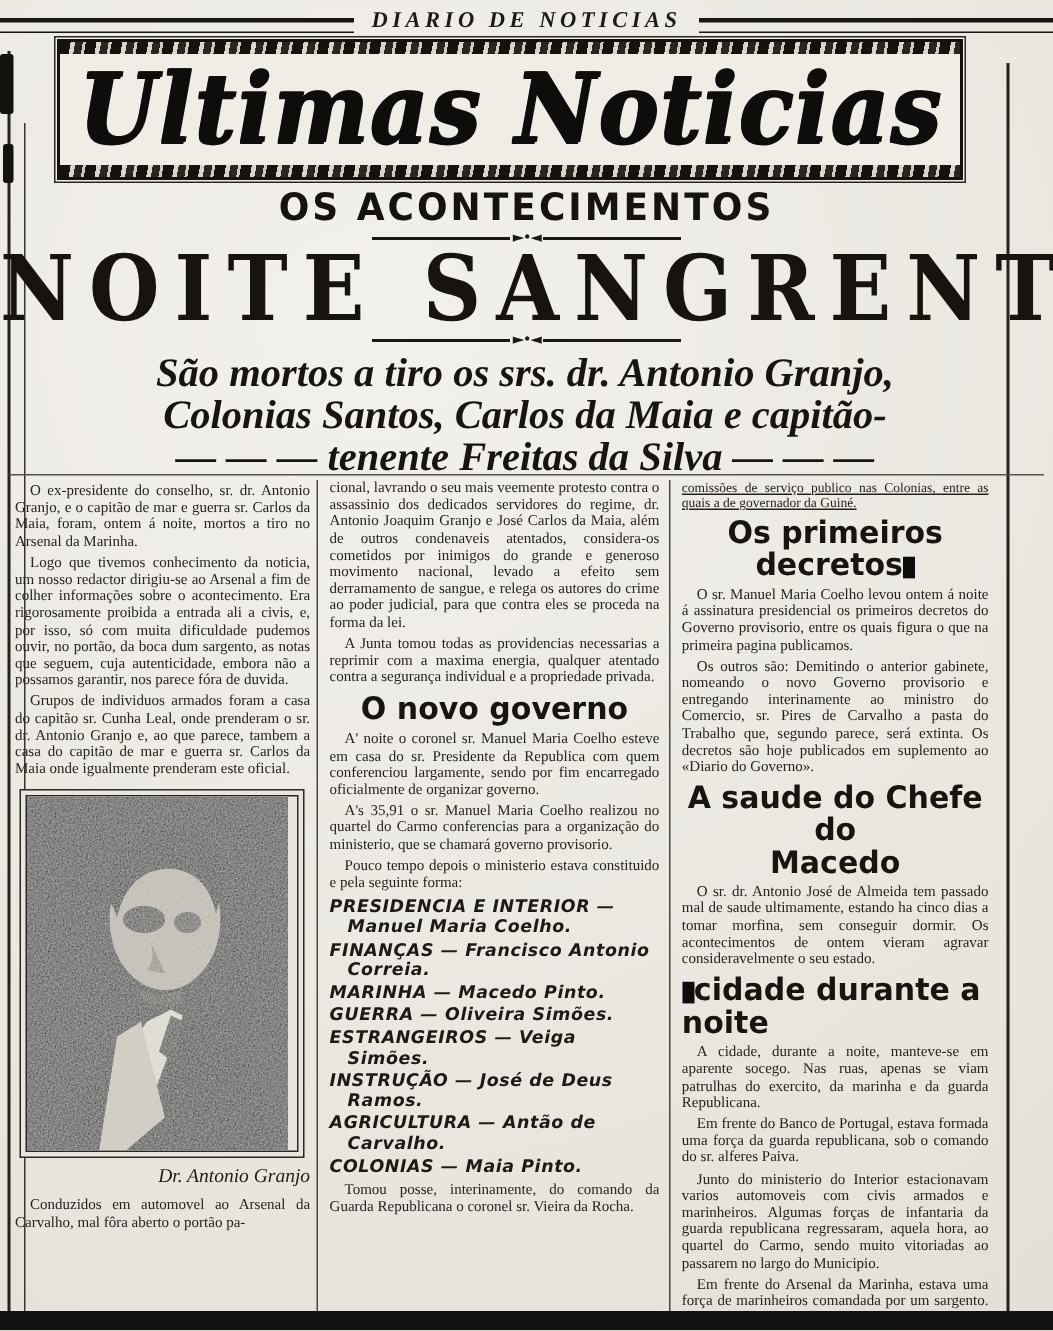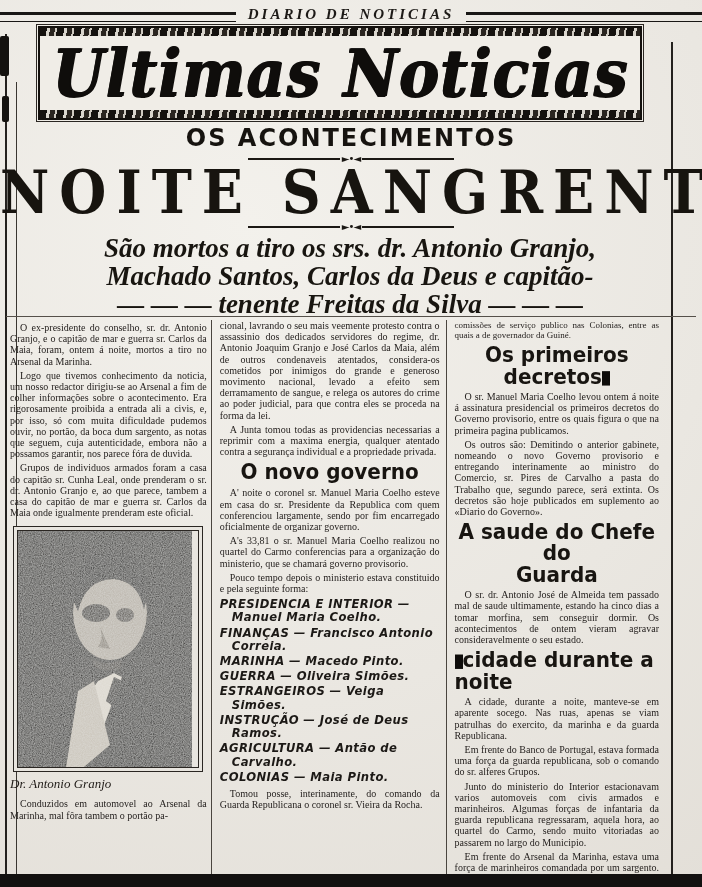--- a/index.html
+++ b/index.html
@@ -86,21 +86,21 @@
   .ministry{
     font-family:"DejaVu Sans",sans-serif;font-weight:bold;font-size:11.6px;line-height:13.2px;
     letter-spacing:0.4px;margin:0 0 2px 0;color:#1c1916;padding-left:12px;text-indent:-12px;font-style:italic;
   }
   
   .photo-frame{
     margin:8px auto 2px auto;width:182px;border:1px solid #2a2622;padding:3px;background:#e8e5df;
   }
   .photo-inner{border:1px solid #2a2622;line-height:0;}
   .photo-caption{
-    text-align:left;font-style:italic;font-size:13px;margin:4px 0 6px 0;color:#201c18;
+    text-align:right;font-style:italic;font-size:13px;margin:4px 0 6px 0;color:#201c18;
   }
   
   .bottom-bar{position:absolute;left:0;top:874px;width:702px;height:13px;background:#131110;}
 </style>
 </head>
 <body>
 
 <div class="page">
 
   <div class="topbar">
@@ -129,21 +129,21 @@
   </div>
   <div class="headline">NOITE SANGRENTA</div>
   <div class="divider div2">
     <div class="dline"></div>
     <span class="dglyph">►•◄</span>
     <div class="dline"></div>
   </div>
 
   <div class="subhead">
     <div>São mortos a tiro os srs. dr. Antonio Granjo,</div>
-    <div>Machado Santos, Carlos da Deus e capitão-</div>
+    <div>Colonias Santos, Carlos da Maia e capitão-</div>
     <div>— — — tenente Freitas da Silva — — —</div>
   </div>
   <div class="subrule"></div>
 
   <div class="cols">
 
     <div class="col col1">
       <p>O ex-presidente do conselho, sr. dr. Antonio Granjo, e o capitão de mar e guerra sr. Carlos da Maia, foram, ontem á noite, mortos a tiro no Arsenal da Marinha.</p>
       <p>Logo que tivemos conhecimento da noticia, um nosso redactor dirigiu-se ao Arsenal a fim de colher informações sobre o acontecimento. Era rigorosamente proibida a entrada ali a civis, e, por isso, só com muita dificuldade pudemos ouvir, no portão, da boca dum sargento, as notas que seguem, cuja autenticidade, embora não a possamos garantir, nos parece fóra de duvida.</p>
       <p>Grupos de individuos armados foram a casa do capitão sr. Cunha Leal, onde prenderam o sr. dr. Antonio Granjo e, ao que parece, tambem a casa do capitão de mar e guerra sr. Carlos da Maia onde igualmente prenderam este oficial.</p>
@@ -168,63 +168,63 @@
               <path d="M74 128 Q88 136 104 128 L102 138 Q88 142 76 136 Z" fill="#4a453f"></path>
               <path d="M30 236 Q40 170 78 150 L96 142 L118 152 Q158 176 166 236 Z" fill="#191714"></path>
               <path d="M80 150 L96 142 L104 146 L84 200 L70 164 Z" fill="#ded9cf"></path>
               <path d="M96 146 L104 150 L96 176 L88 170 Z" fill="#2a2723"></path>
               <path d="M60 160 L76 150 L92 214 L66 236 L48 236 Z" fill="#c9c3b8"></path>
             </g>
           </svg>
         </div>
       </div>
       <div class="photo-caption">Dr. Antonio Granjo</div>
-      <p>Conduzidos em automovel ao Arsenal da Marinha, mal fôra tambem o portão pa-</p>
+      <p>Conduzidos em automovel ao Arsenal da Carvalho, mal fôra aberto o portão pa-</p>
     </div>
 
     <div class="col col2">
       <p class="noindent">cional, lavrando o seu mais veemente protesto contra o assassinio dos dedicados servidores do regime, dr. Antonio Joaquim Granjo e José Carlos da Maia, além de outros condenaveis atentados, considera-os cometidos por inimigos do grande e generoso movimento nacional, levado a efeito sem derramamento de sangue, e relega os autores do crime ao poder judicial, para que contra eles se proceda na forma da lei.</p>
       <p>A Junta tomou todas as providencias necessarias a reprimir com a maxima energia, qualquer atentado contra a segurança individual e a propriedade privada.</p>
 
       <div class="subsect">O novo governo</div>
       <p>A' noite o coronel sr. Manuel Maria Coelho esteve em casa do sr. Presidente da Republica com quem conferenciou largamente, sendo por fim encarregado oficialmente de organizar governo.</p>
-      <p>A's 33,81 o sr. Manuel Maria Coelho realizou no quartel do Carmo conferencias para a organização do ministerio, que se chamará governo provisorio.</p>
+      <p>A's 35,91 o sr. Manuel Maria Coelho realizou no quartel do Carmo conferencias para a organização do ministerio, que se chamará governo provisorio.</p>
       <p>Pouco tempo depois o ministerio estava constituido e pela seguinte forma:</p>
 
       <div class="ministries">
         <div class="ministry">PRESIDENCIA E INTERIOR — Manuel Maria Coelho.</div>
         <div class="ministry">FINANÇAS — Francisco Antonio Correia.</div>
         <div class="ministry">MARINHA — Macedo Pinto.</div>
         <div class="ministry">GUERRA — Oliveira Simões.</div>
         <div class="ministry">ESTRANGEIROS — Veiga Simões.</div>
         <div class="ministry">INSTRUÇÃO — José de Deus Ramos.</div>
         <div class="ministry">AGRICULTURA — Antão de Carvalho.</div>
         <div class="ministry">COLONIAS — Maia Pinto.</div>
       </div>
 
       <p>Tomou posse, interinamente, do comando da Guarda Republicana o coronel sr. Vieira da Rocha.</p>
 
     </div>
 
     <div class="col col3">
-      <p class="noindent" style="font-size:9px;line-height:10px;">comissões de serviço publico nas Colonias, entre as quais a de governador da Guiné.</p>
+      <p class="noindent" style="font-size:9px;line-height:10px;text-decoration:underline;">comissões de serviço publico nas Colonias, entre as quais a de governador da Guiné.</p>
 
       <div class="subsect"><span>Os primeiros decretos</span><span class="ink-block"></span></div>
       <p>O sr. Manuel Maria Coelho levou ontem á noite á assinatura presidencial os primeiros decretos do Governo provisorio, entre os quais figura o que na primeira pagina publicamos.</p>
       <p>Os outros são: Demitindo o anterior gabinete, nomeando o novo Governo provisorio e entregando interinamente ao ministro do Comercio, sr. Pires de Carvalho a pasta do Trabalho que, segundo parece, será extinta. Os decretos são hoje publicados em suplemento ao «Diario do Governo».</p>
 
       <div class="subsect">
         <div>A saude do Chefe do</div>
-        <div>Guarda</div>
+        <div>Macedo</div>
       </div>
       <p>O sr. dr. Antonio José de Almeida tem passado mal de saude ultimamente, estando ha cinco dias a tomar morfina, sem conseguir dormir. Os acontecimentos de ontem vieram agravar consideravelmente o seu estado.</p>
 
       <div class="subsect left"><span class="ink-block"></span><span>cidade durante a noite</span></div>
       <p>A cidade, durante a noite, manteve-se em aparente socego. Nas ruas, apenas se viam patrulhas do exercito, da marinha e da guarda Republicana.</p>
-      <p>Em frente do Banco de Portugal, estava formada uma força da guarda republicana, sob o comando do sr. alferes Grupos.</p>
+      <p>Em frente do Banco de Portugal, estava formada uma força da guarda republicana, sob o comando do sr. alferes Paiva.</p>
       <p>Junto do ministerio do Interior estacionavam varios automoveis com civis armados e marinheiros. Algumas forças de infantaria da guarda republicana regressaram, aquela hora, ao quartel do Carmo, sendo muito vitoriadas ao passarem no largo do Municipio.</p>
       <p>Em frente do Arsenal da Marinha, estava uma força de marinheiros comandada por um sargento. No Terreiro do Paço estavam tambem forças de cavalaria e infantaria da guarda republicana.</p>
 
     </div>
   </div>
 
   <div class="bottom-bar"></div>
 </div>
 
 </body></html>

